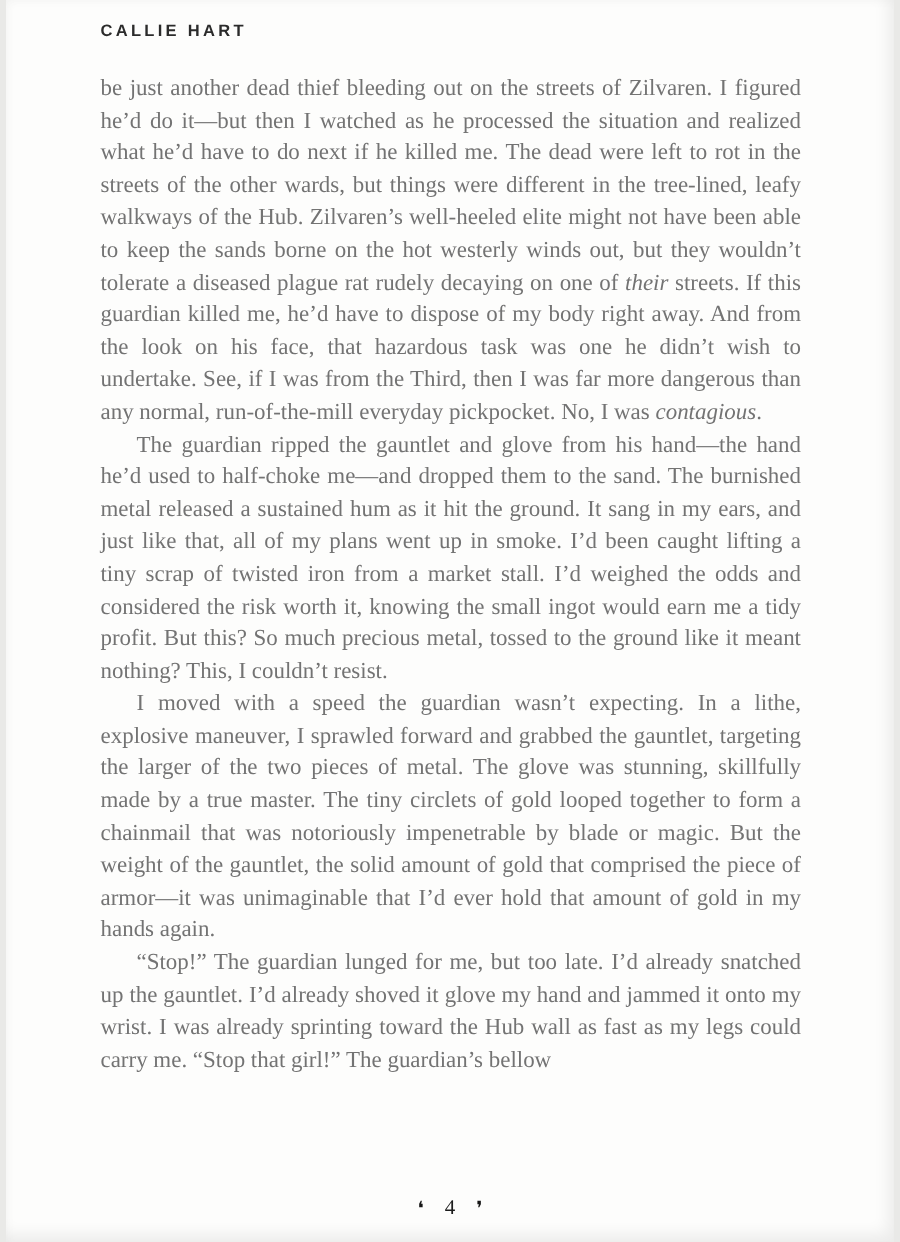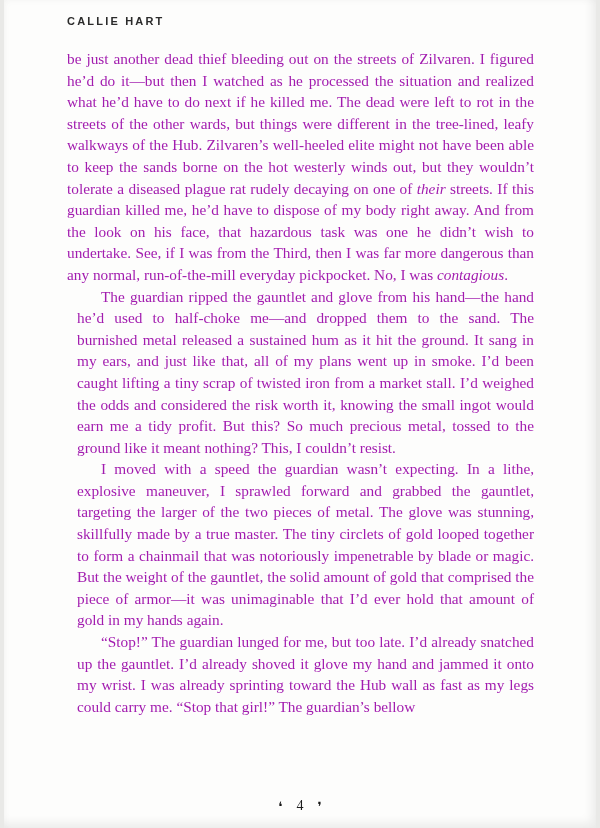--- a/index.html
+++ b/index.html
@@ -28,30 +28,29 @@
     color: #2b2b2b;
   }
   .body-text {
     position: absolute;
     top: 48px;
     left: 63px;
     right: 62px;
     font-family: "Liberation Serif", "DejaVu Serif", serif;
     font-size: 15.3px;
     line-height: 21.6px;
-    color: #a21caf;
+    color: #737373;
     text-align: justify;
   }
   .body-text p {
     margin: 0;
     padding: 0;
   }
   .body-text p.indent {
     text-indent: 24px;
-    margin-left: 10px;
   }
   .body-text i {
     font-style: italic;
   }
   .page-footer {
     position: absolute;
     left: 0;
     right: 0;
     bottom: 14px;
     text-align: center;

